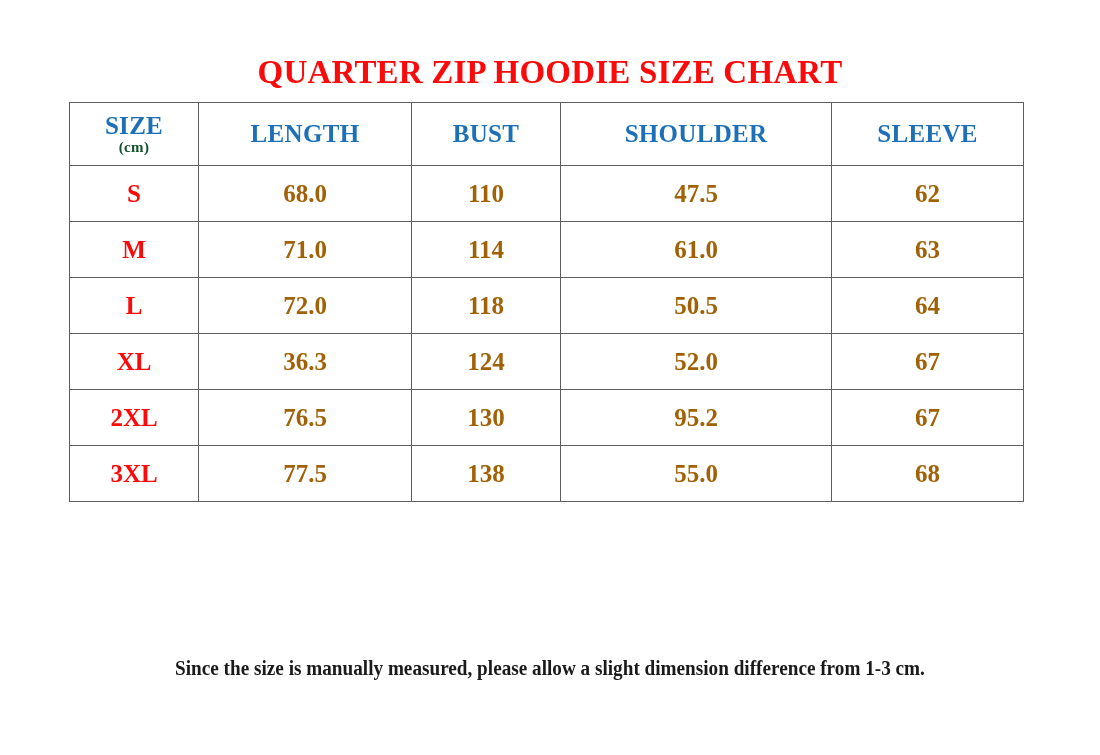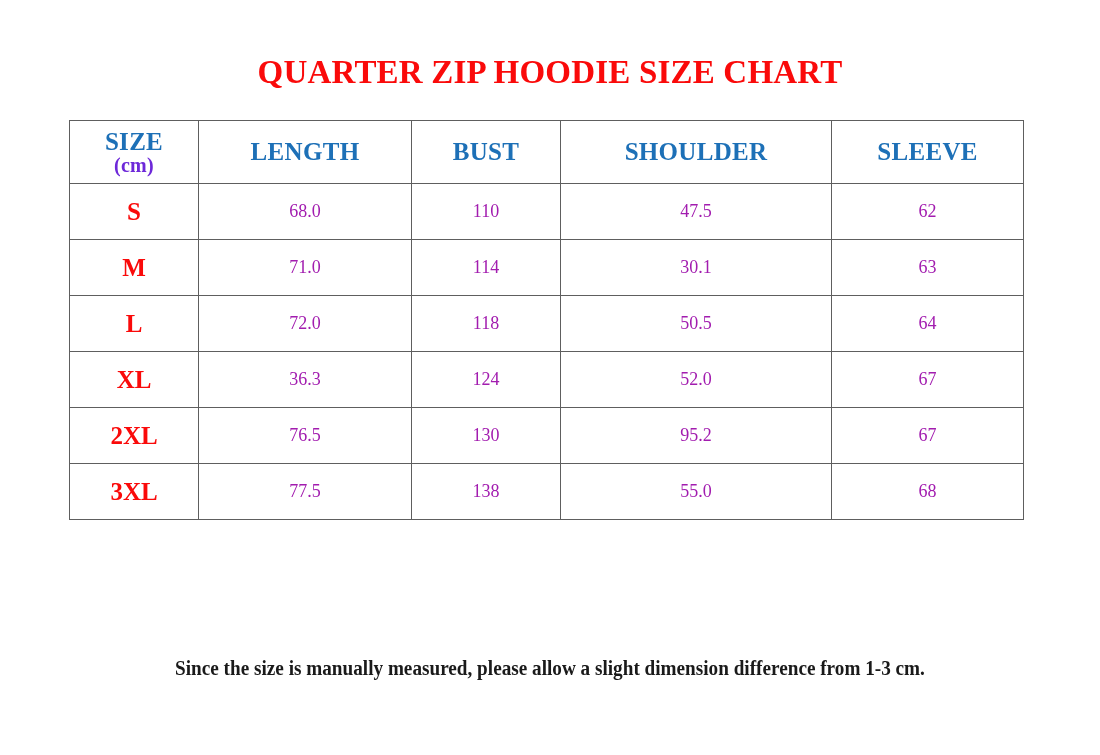--- a/index.html
+++ b/index.html
@@ -36,21 +36,21 @@
     font-size: 33px;
     letter-spacing: 0.2px;
     line-height: 40px;
     white-space: nowrap;
   }
 
   
   .size-table {
     position: absolute;
     left: 69px;
-    top: 120px;
+    top: 102px;
     width: 954px;
     border-collapse: collapse;
     table-layout: fixed;
   }
 
   .size-table td,
   .size-table th {
     border: 1.4px solid #5e5e5e;
     text-align: center;
     vertical-align: middle;
@@ -75,28 +75,28 @@
   }
 
   .hdr-stack {
     display: flex;
     flex-direction: column;
     align-items: center;
     justify-content: center;
     line-height: 1.02;
   }
   .hdr-main { font-size: 25px; font-weight: bold; color: #1d70b7; }
-  .hdr-sub  { font-size: 20px; font-weight: bold; color: #6d28d9; margin-top: 1px; }
+  .hdr-sub  { font-size: 15px; font-weight: bold; color: #14532d; margin-top: 1px; }
 
   
   .size-table tbody td {
     height: 56px;
-    font-size: 18px;
-    color: #a21caf;
-    font-weight: normal;
+    font-size: 25px;
+    color: #a16207;
+    font-weight: bold;
   }
 
   .size-table tbody td.size-cell {
     color: #fa0a0a;
     font-weight: bold;
     font-size: 25px;
   }
 
   
   .footnote {
@@ -148,21 +148,21 @@
         <td class="size-cell">S</td>
         <td>68.0</td>
         <td>110</td>
         <td>47.5</td>
         <td>62</td>
       </tr>
       <tr>
         <td class="size-cell">M</td>
         <td>71.0</td>
         <td>114</td>
-        <td>30.1</td>
+        <td>61.0</td>
         <td>63</td>
       </tr>
       <tr>
         <td class="size-cell">L</td>
         <td>72.0</td>
         <td>118</td>
         <td>50.5</td>
         <td>64</td>
       </tr>
       <tr>

